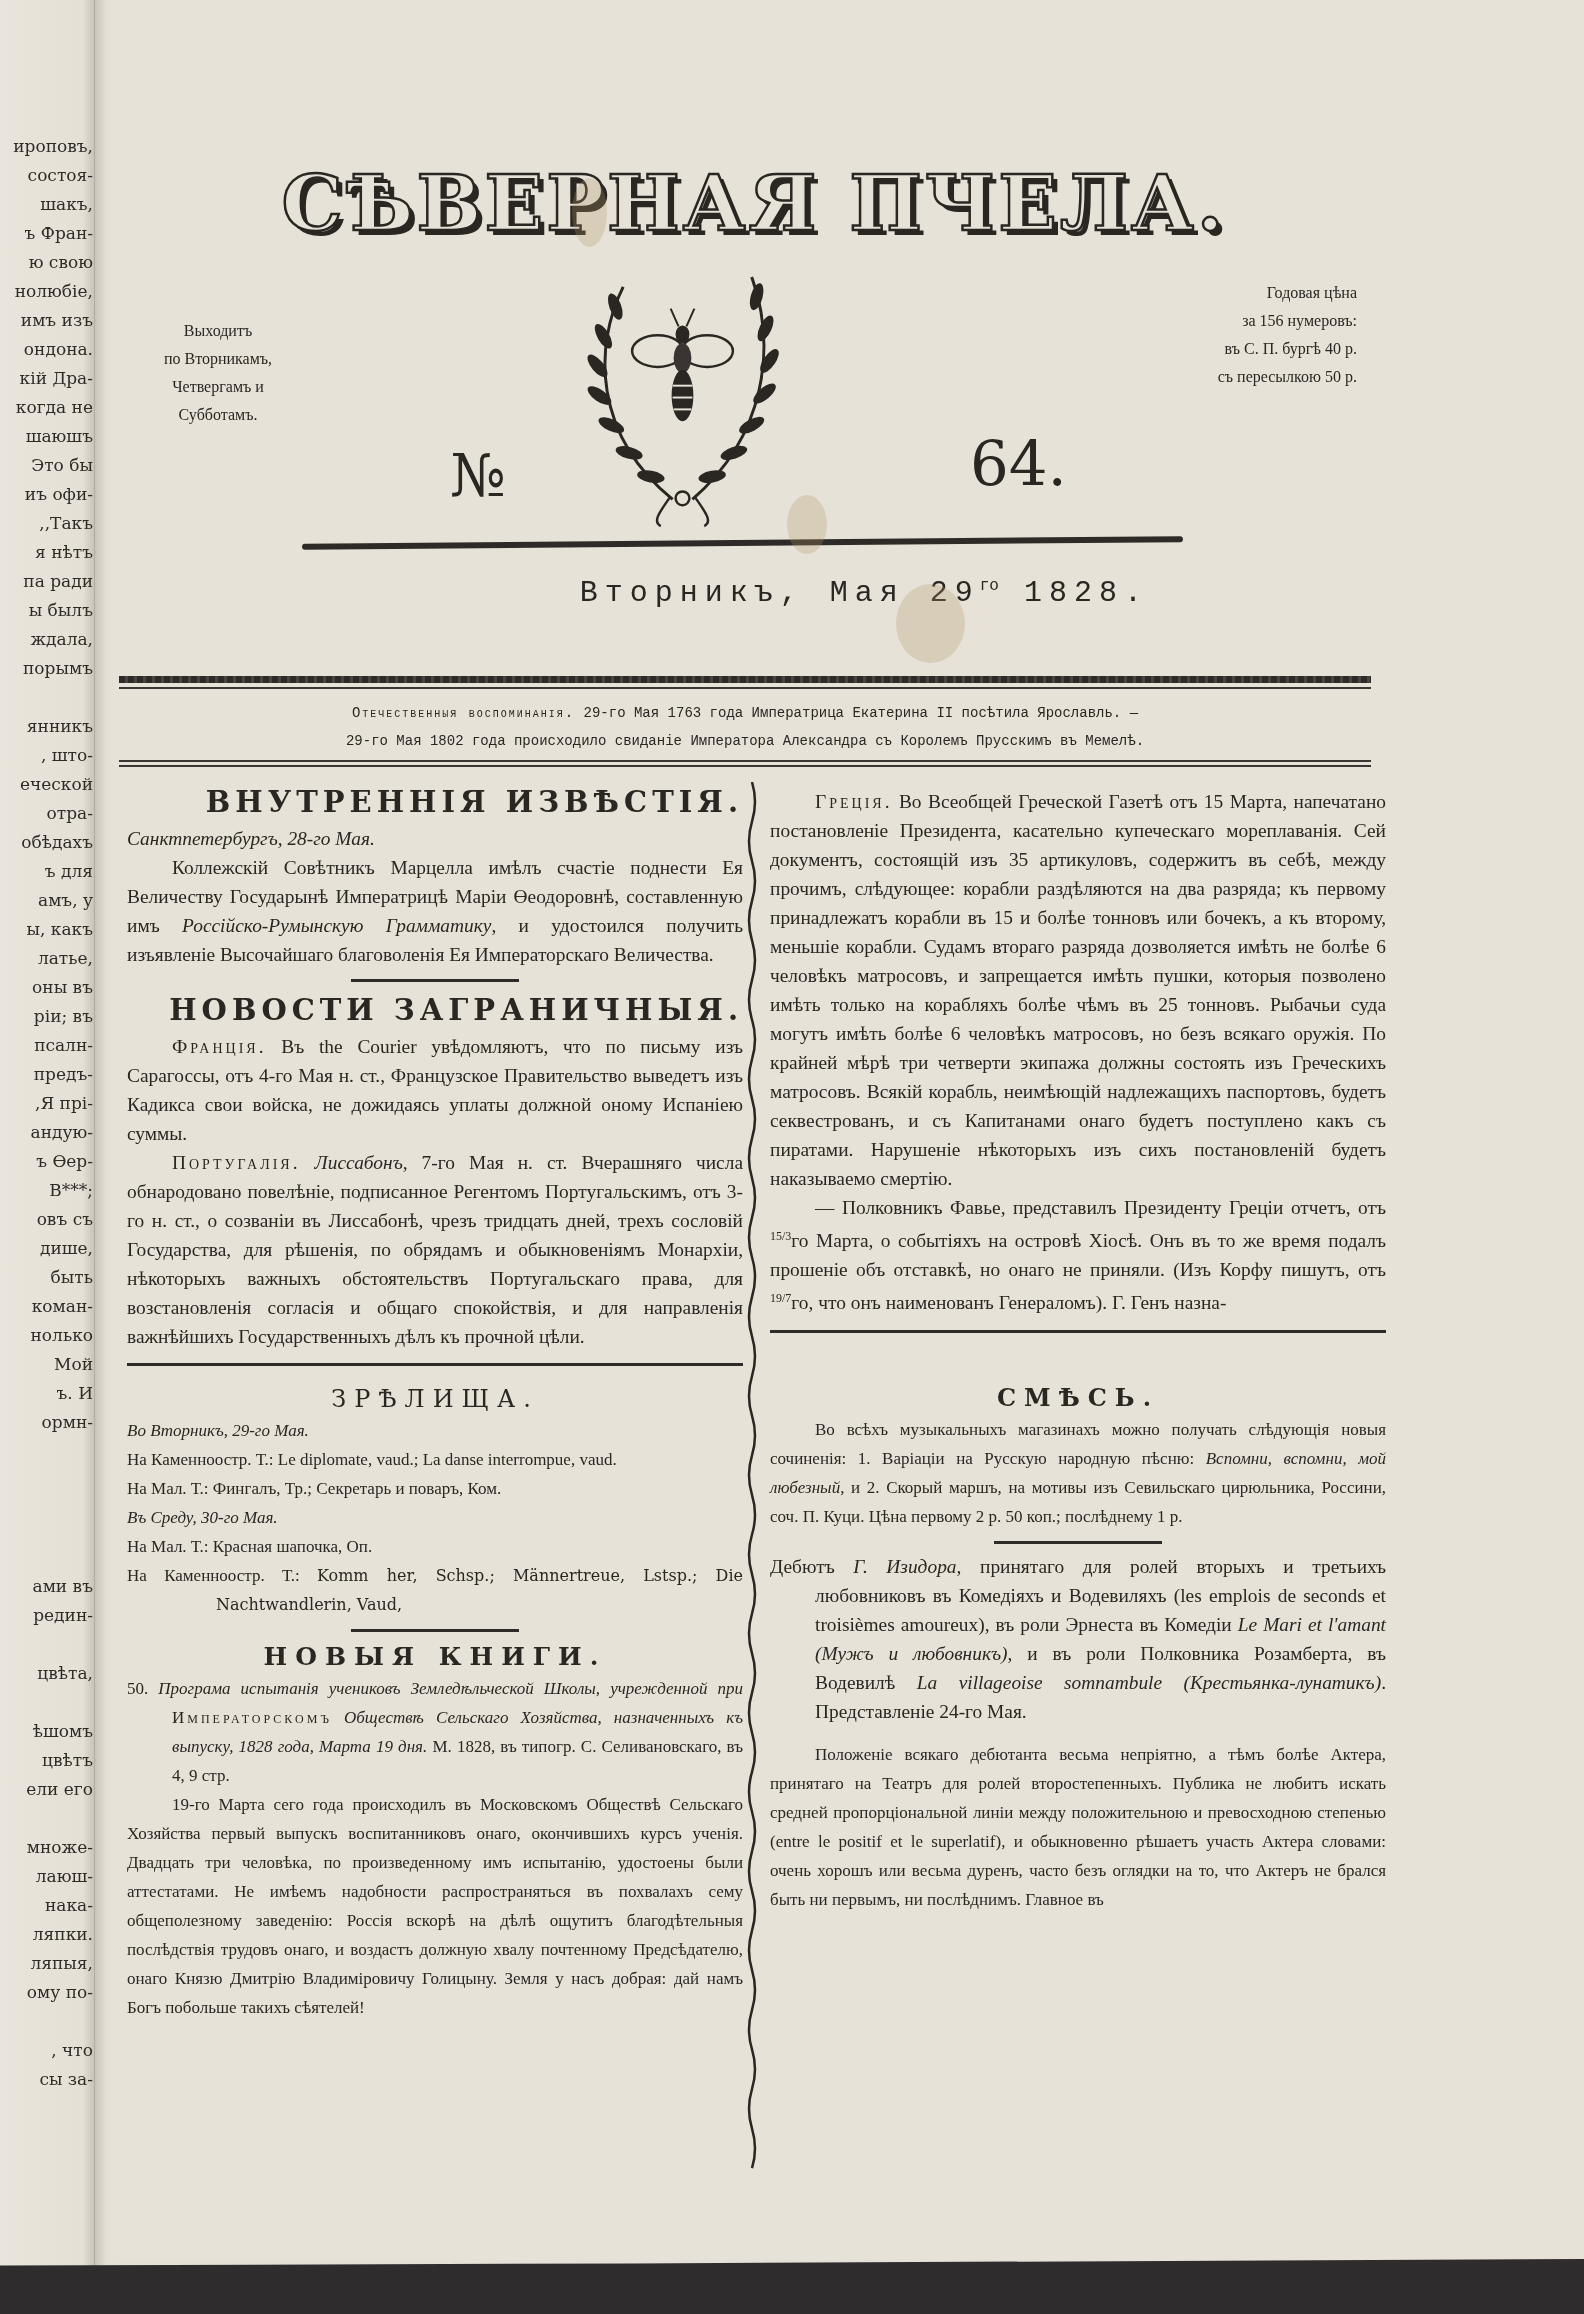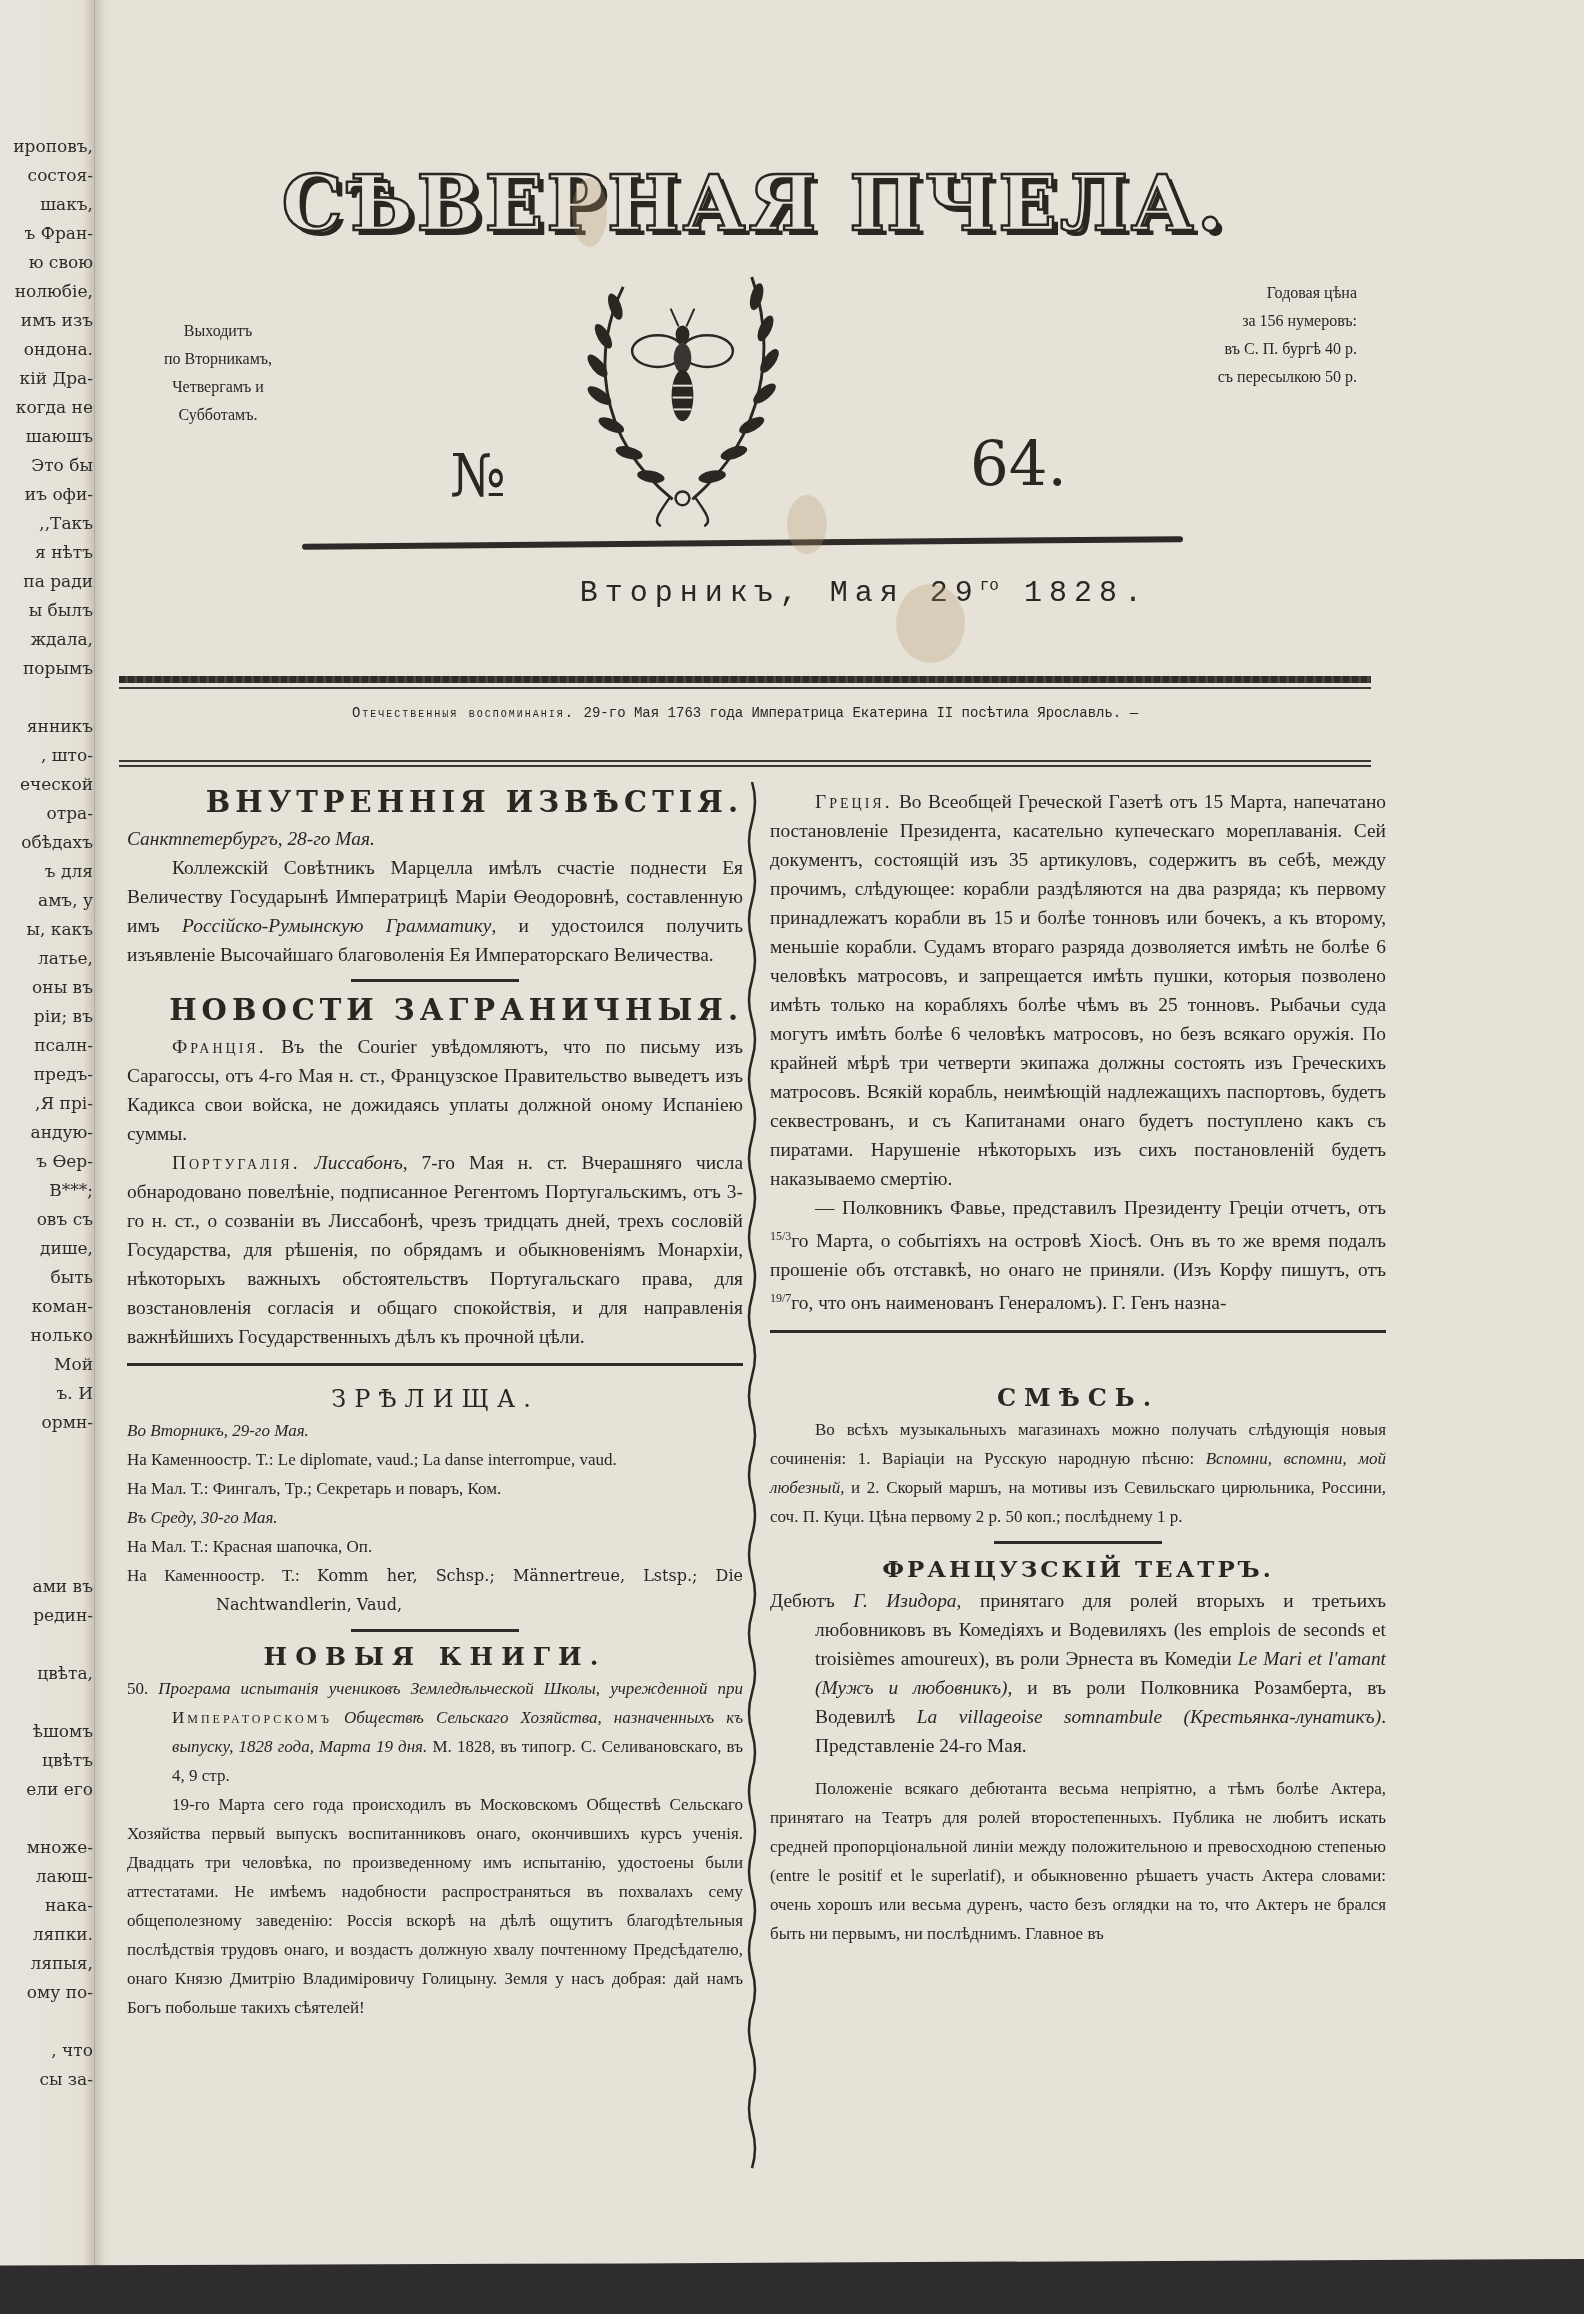--- a/index.html
+++ b/index.html
@@ -217,20 +217,21 @@
 
 <div class="stain" style="left:896px;top:584px;width:69px;height:79px;"></div>
 <div class="stain" style="left:787px;top:495px;width:40px;height:59px;"></div>
 <div class="stain" style="left:572px;top:178px;width:35px;height:69px;"></div>
 
 <div class="rule-thick" style="top:676px"></div>
 <div class="rule-thin" style="top:687px"></div>
 
 <div class="memories">
   <div><span class="sc">Отечественныя воспоминанія.</span> <span>29-го Мая 1763 года Императрица Екатерина II посѣтила Ярославль. —</span></div>
+  <div>29-го Мая 1802 года происходило свиданіе Императора Александра съ Королемъ Прусскимъ въ Мемелѣ.</div>
 </div>
 
 <div class="rule-thin" style="top:760px"></div>
 <div class="rule-thin" style="top:765px"></div>
 
 <svg class="wavy" viewBox="0 0 16 1420" preserveAspectRatio="none">
   <path d="M8 0 Q 14 20 8 40 Q 2 60 8 80 Q 14 100 8 120 Q 2 140 8 160 Q 14 180 8 200 Q 2 220 8 240 Q 14 260 8 280 Q 2 300 8 320 Q 14 340 8 360 Q 2 380 8 400 Q 14 420 8 440 Q 2 460 8 480 Q 14 500 8 520 Q 2 540 8 560 Q 14 580 8 600 Q 2 620 8 640 Q 14 660 8 680 Q 2 700 8 720 Q 14 740 8 760 Q 2 780 8 800 Q 14 820 8 840 Q 2 860 8 880 Q 14 900 8 920 Q 2 940 8 960 Q 14 980 8 1000 Q 2 1020 8 1040 Q 14 1060 8 1080 Q 2 1100 8 1120 Q 14 1140 8 1160 Q 2 1180 8 1200 Q 14 1220 8 1240 Q 2 1260 8 1280 Q 14 1300 8 1320 Q 2 1340 8 1360 Q 14 1380 8 1400" stroke="#2a2622" stroke-width="2.5" fill="none"></path>
 </svg>
 
 <div class="col col-left">
@@ -298,21 +299,20 @@
   <section>
     <h3 style="font-weight:bold;margin-top:48px;">СМѢСЬ.</h3>
     <p class="indent small">
       <span>Во всѣхъ музыкальныхъ магазинахъ можно получать слѣдующія новыя сочиненія: 1. Варіаціи на Русскую народную пѣсню:</span>
       <span class="it">Вспомни, вспомни, мой любезный</span><span>, и 2. Скорый маршъ, на мотивы изъ Севильскаго цирюльника, Россини, соч. П. Куци. Цѣна первому 2 р. 50 коп.; послѣднему 1 р.</span>
     </p>
   </section>
   <div class="short-rule"></div>
 
   <section>
-    <h3 style="font-weight:bold;font-size:23px;letter-spacing:3px;">ФРАНЦУЗСКІЙ ТЕАТРЪ.</h3>
     <p class="hang">
       <span>Дебютъ</span>
       <span class="it">Г. Изидора</span><span>, принятаго для ролей вторыхъ и третьихъ любовниковъ въ Комедіяхъ и Водевиляхъ (les emplois de seconds et troisièmes amoureux), въ роли Эрнеста въ Комедіи</span>
       <span class="it">Le Mari et l'amant (Мужъ и любовникъ)</span><span>, и въ роли Полковника Розамберта, въ Водевилѣ</span>
       <span class="it">La villageoise somnambule (Крестьянка-лунатикъ)</span><span>. Представленіе 24-го Мая.</span>
     </p>
     <p class="indent small" style="margin-top:14px">Положеніе всякаго дебютанта весьма непріятно, а тѣмъ болѣе Актера, принятаго на Театръ для ролей второстепенныхъ. Публика не любитъ искать средней пропорціональной линіи между положительною и превосходною степенью (entre le positif et le superlatif), и обыкновенно рѣшаетъ участь Актера словами: очень хорошъ или весьма дуренъ, часто безъ оглядки на то, что Актеръ не брался быть ни первымъ, ни послѣднимъ. Главное въ</p>
   </section>
 </div>
 

